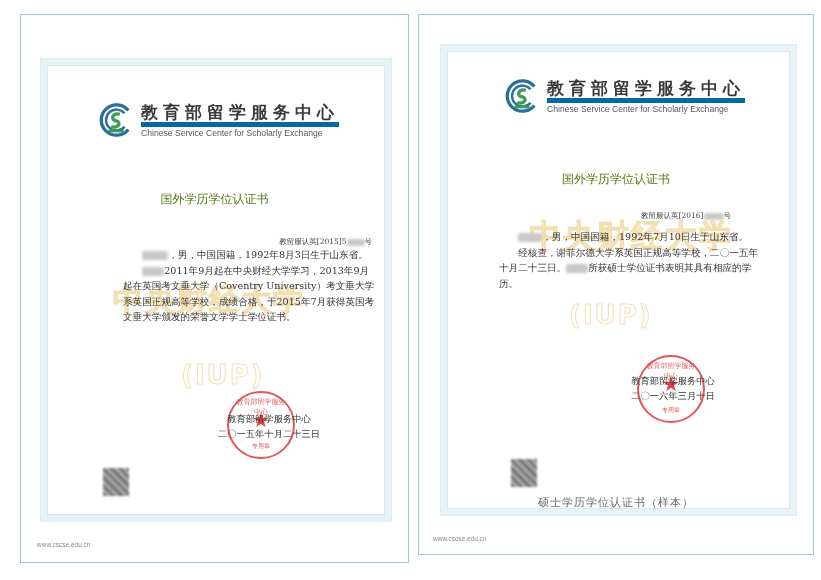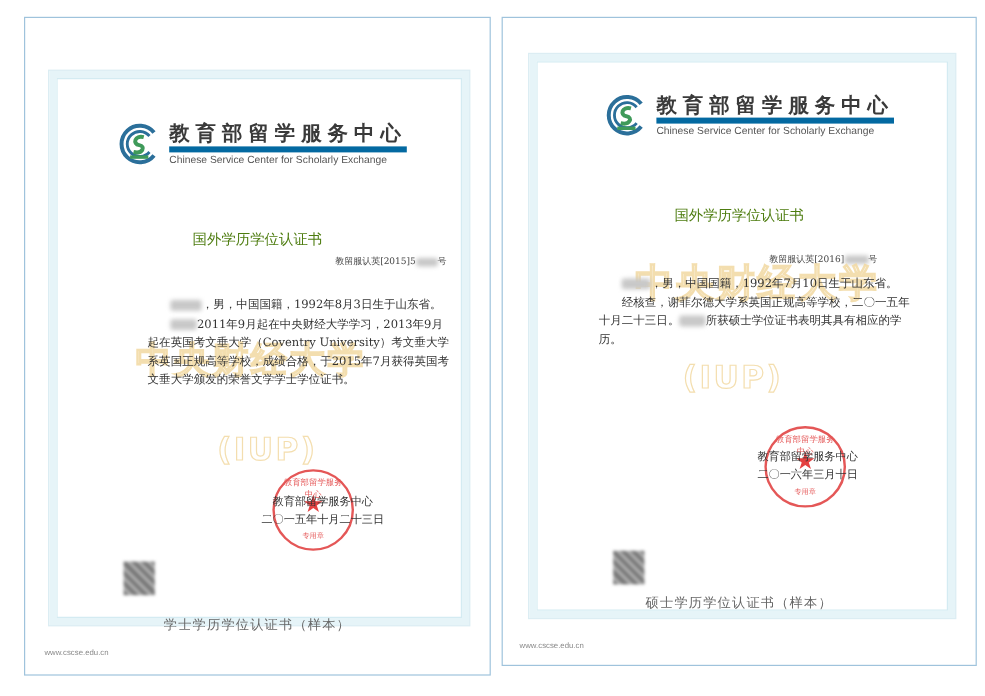--- a/index.html
+++ b/index.html
@@ -48,21 +48,21 @@
       <rect x="12" y="30" width="16" height="3" fill="#3f9a5a"></rect>
     </svg>
     <div class="logo-text">
       <div class="logo-cn">教育部留学服务中心</div>
       <div class="logo-en">Chinese Service Center for Scholarly Exchange</div>
     </div>
   </div>
 
   <div class="title" style="top:176px;">国外学历学位认证书</div>
 
-  <div class="ref" style="right:36px; top:198px;">
+  <div class="ref" style="right:36px; top:222px;">
     <span>教留服认英[2015]5</span><span class="blur" style="width:18px;height:7px;"></span><span>号</span>
   </div>
 
   <div class="watermark" style="left:92px; top:265px; font-size:30px;">中央财经大学</div>
   <div class="watermark" style="left:160px; top:345px; font-size:26px;">(IUP)</div>
 
   <div class="body-text" style="left:82px; top:232px; width:252px;margin-left:20px;">
     <p class="indent"><span class="blur" style="width:26px;"></span><span>，男，中国国籍，1992年8月3日生于山东省。</span></p>
     <p class="indent"><span class="blur" style="width:22px;"></span><span>2011年9月起在中央财经大学学习，2013年9月起在英国考文垂大学（Coventry University）考文垂大学系英国正规高等学校，成绩合格，于2015年7月获得英国考文垂大学颁发的荣誉文学学士学位证书。</span></p>
   </div>
@@ -73,21 +73,20 @@
     <div class="seal-bottom">专用章</div>
   </div>
 
   <div class="sign" style="left:188px; top:396px; width:120px;">
     <div>教育部留学服务中心</div>
     <div>二〇一五年十月二十三日</div>
   </div>
 
   <div class="qr" style="left:82px; top:453px;"></div>
 
-  <div class="footer-title" style="top:498px;">学士学历学位认证书（样本）</div>
 
   <div class="website" style="left:16px; top:526px;">www.cscse.edu.cn</div>
 </div>
 
 <div class="cert" id="cert-right">
   <div class="inner-frame"></div>
 
   <div class="logo" style="left:84px; top:62px;">
     <svg class="logo-mark" viewBox="0 0 40 40">
       <path d="M33 10 A16 16 0 1 0 33 30" fill="none" stroke="#2b6f9a" stroke-width="3.5"></path>

